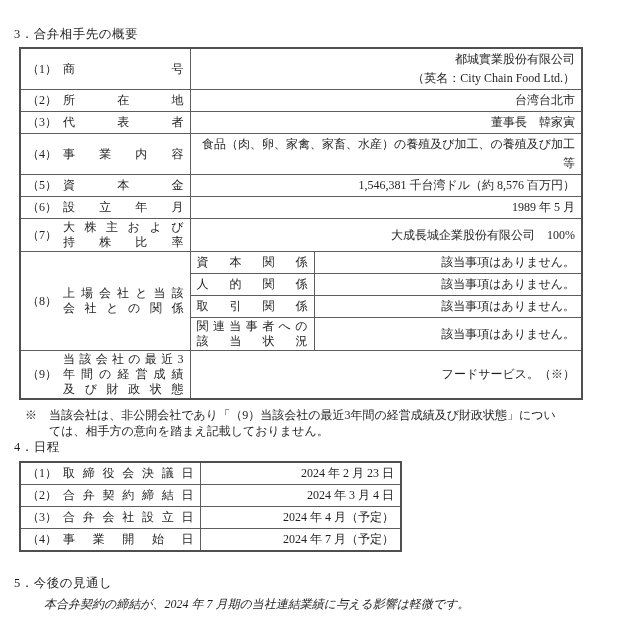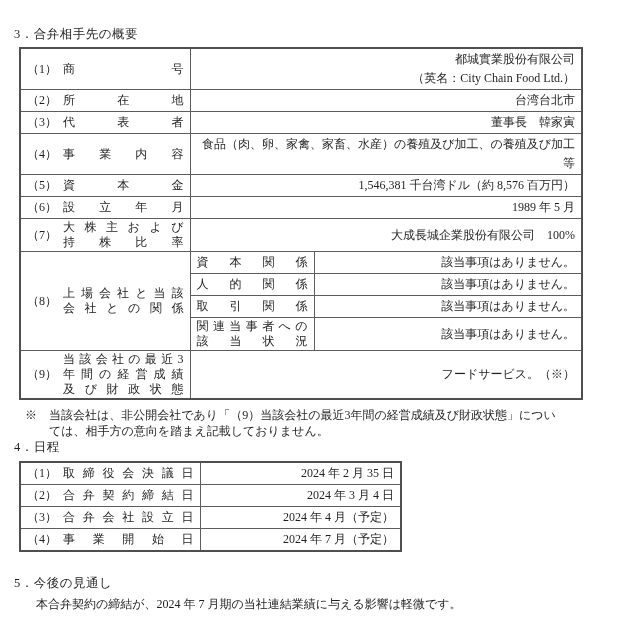--- a/index.html
+++ b/index.html
@@ -28,21 +28,21 @@
   tr.sgl td { height:19px; }
   tr.r7 td { height:31px; }
   tr.sub td { height:19px; }
   tr.sub2 td { height:31px; }
   tr.r9 td { height:47px; }
   .note {
     margin:7px 0 0 11px; width:556px;
     line-height:16px; white-space:pre-line;
     padding-left:24px; text-indent:-24px;
   }
-  .body5 { margin:5px 0 0 22px; line-height:16px; }
+  .body5 { margin:5px 0 0 30px; line-height:16px;font-style:italic; }
   .closing { margin-top:18px; text-align:right; padding-right:9px; line-height:16px; }
 </style>
 </head>
 <body>
 
 <div class="page">
 
   <div class="heading">3．合弁相手先の概要</div>
 
   <table class="tbl main">
@@ -315,21 +315,21 @@
                   <span>締</span>
                   <span>役</span>
                   <span>会</span>
                   <span>決</span>
                   <span>議</span>
                   <span>日</span>
                 </div>
               </div>
           </div>
         </td>
-        <td class="pre">2024 年 2 月 35 日</td>
+        <td class="pre">2024 年 2 月 23 日</td>
       </tr>
       <tr class="sgl">
         <td class="lc">
           <div class="ci">
             <span class="no">（2）</span>
             <div class="jl">
                 <div class="jline">
                   <span>合</span>
                   <span>弁</span>
                   <span>契</span>

